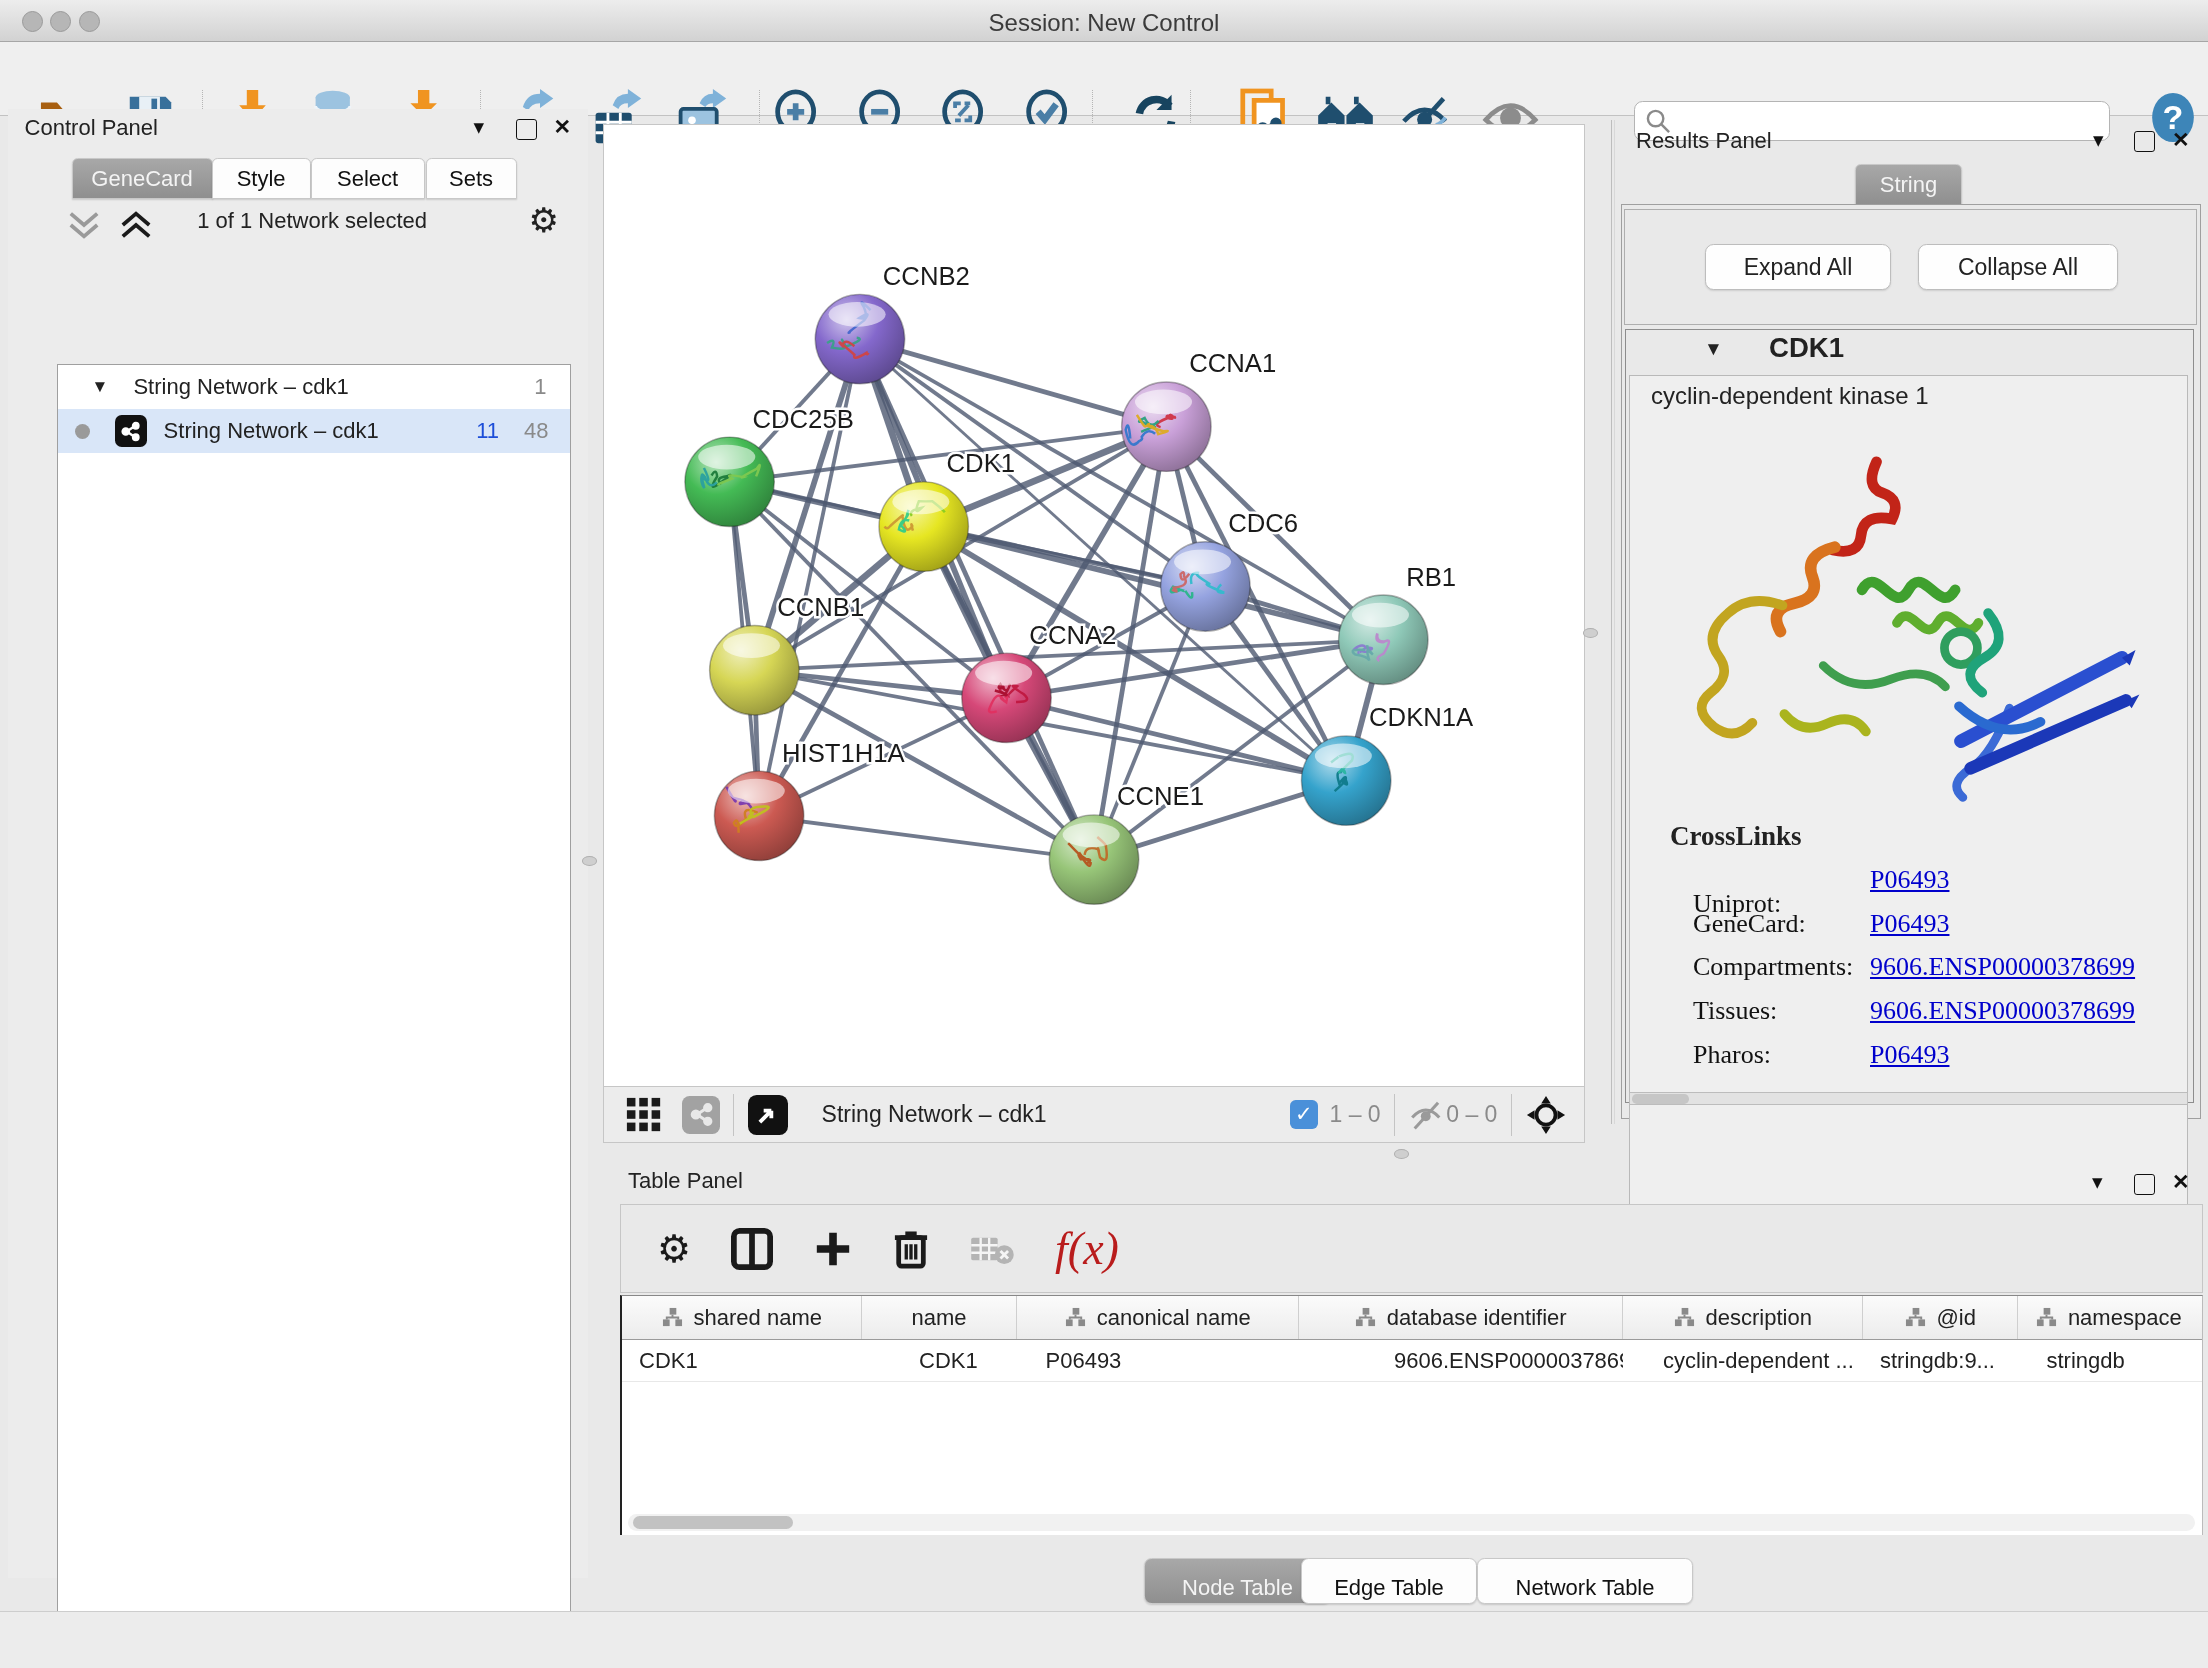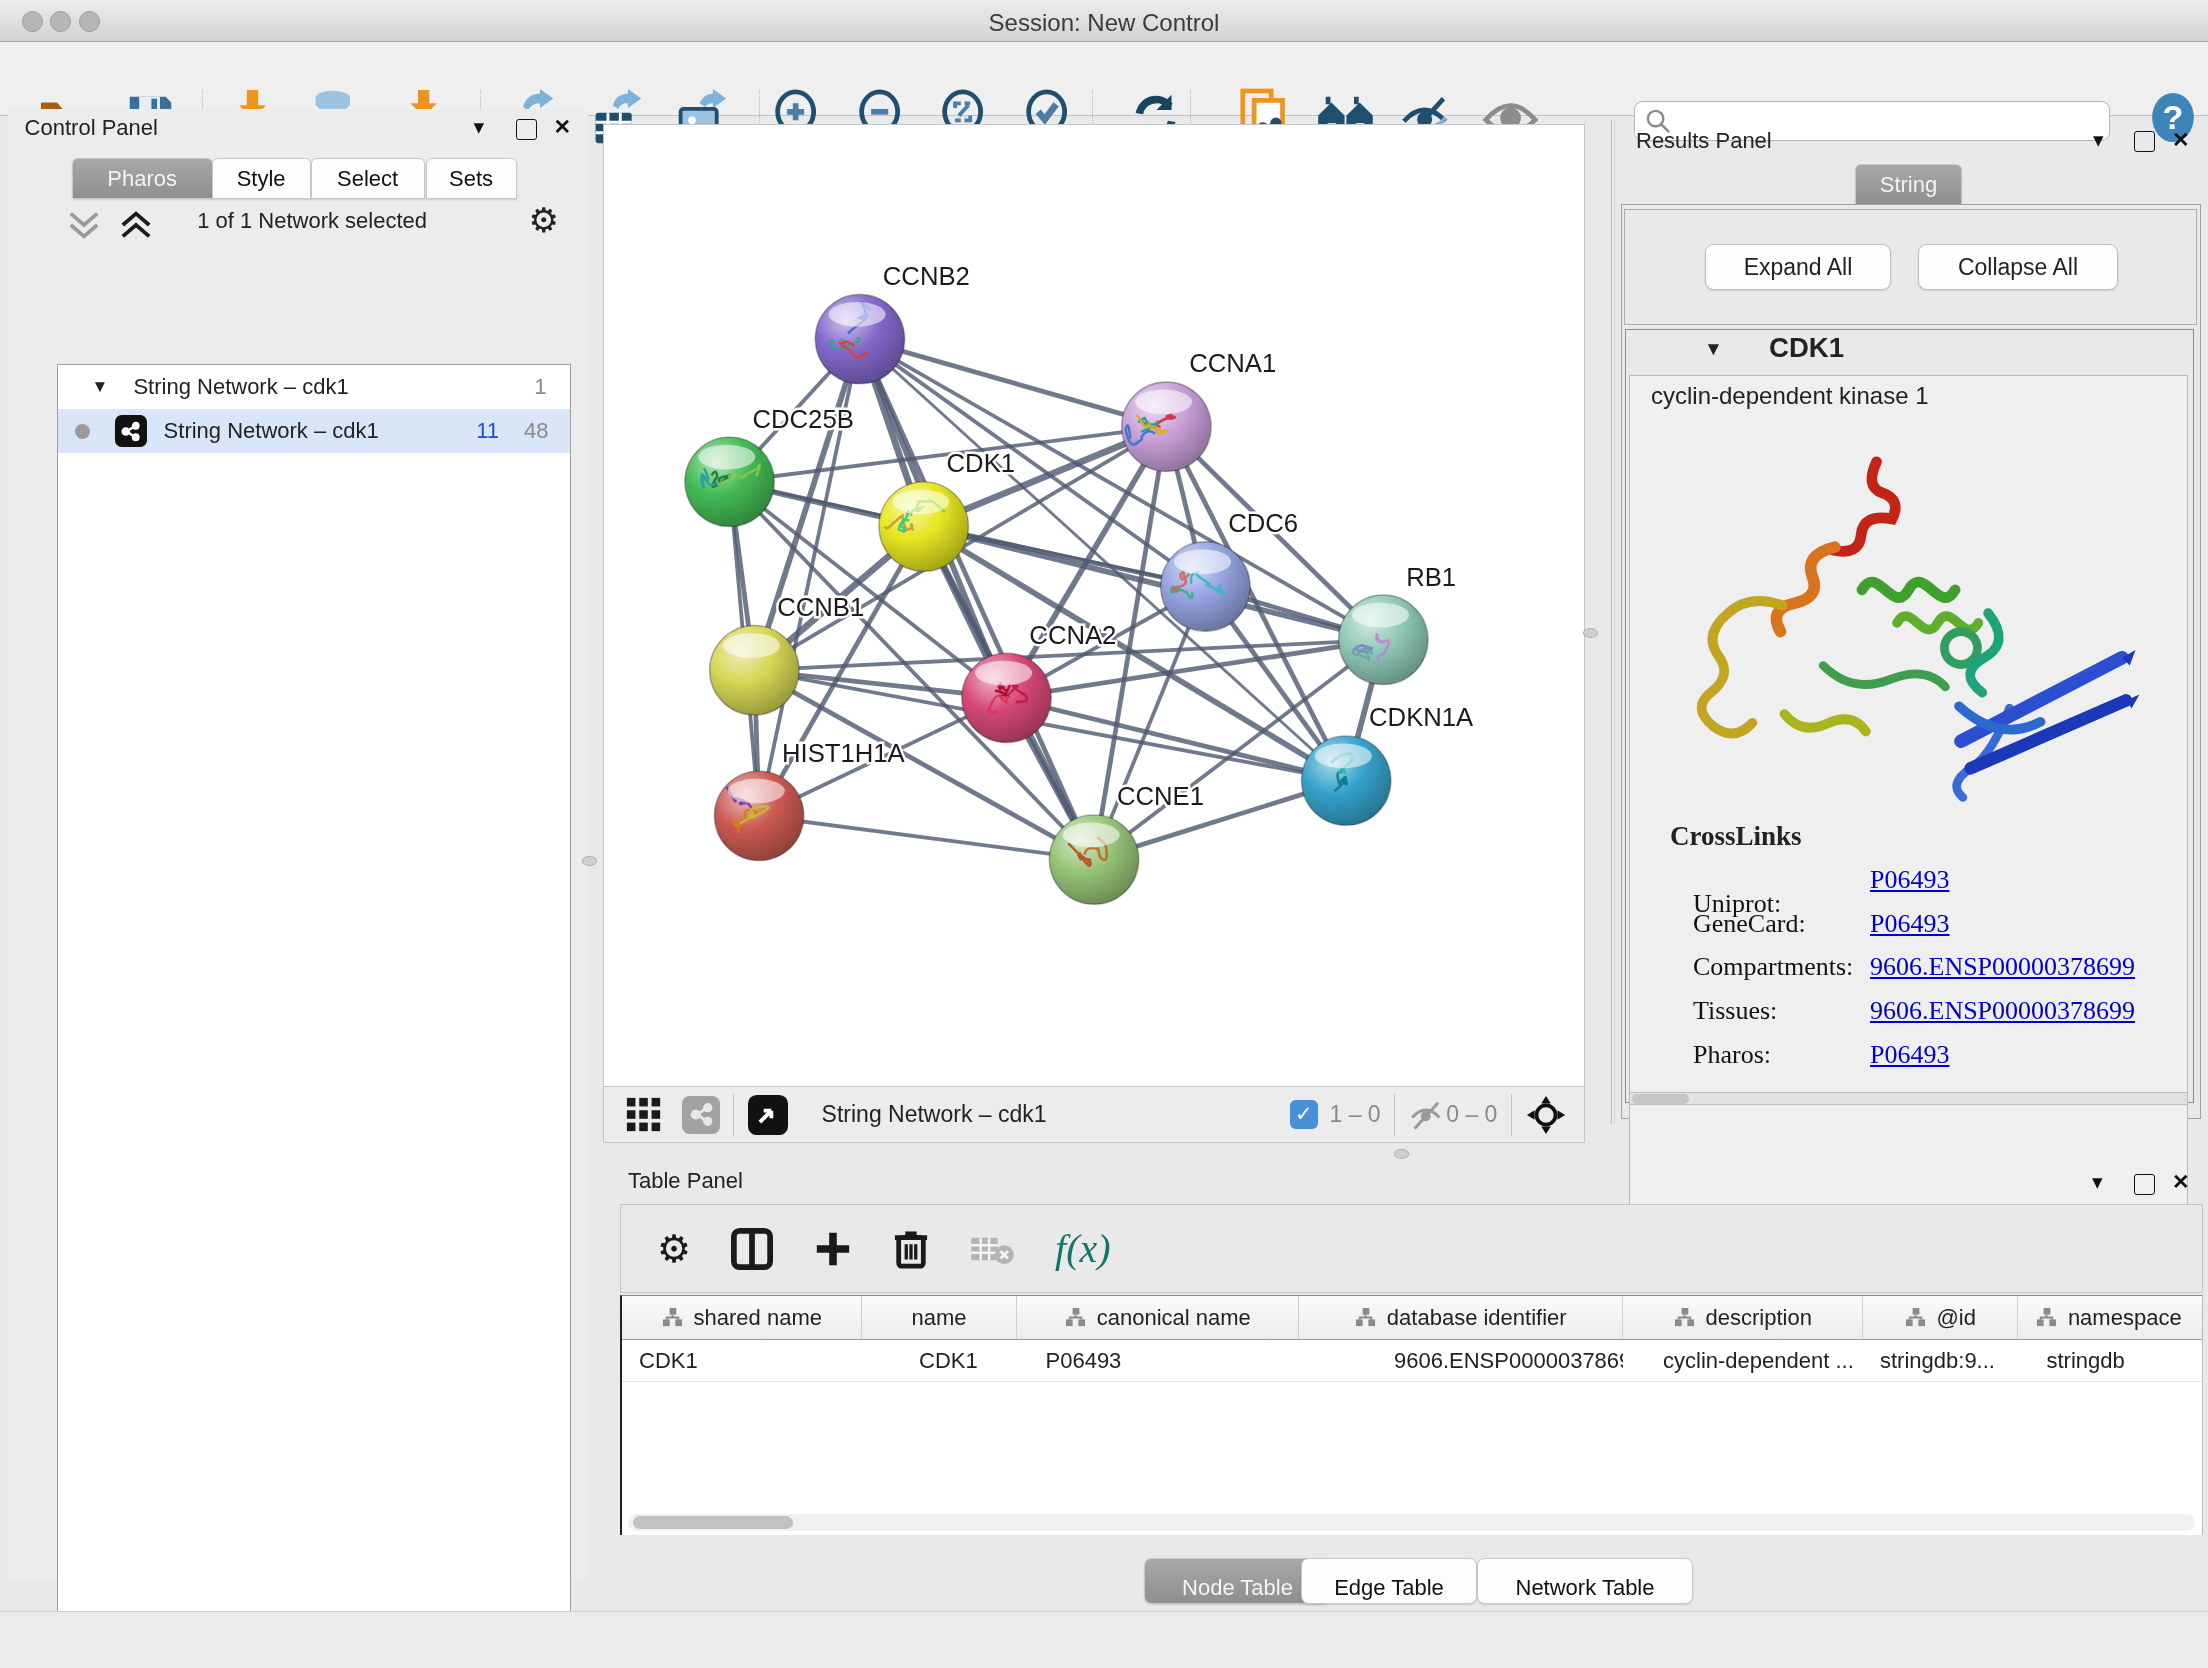--- a/index.html
+++ b/index.html
@@ -267,21 +267,21 @@
     </svg>
   </div>
 </div>
 
 <div id="control-panel" class="abs">
   <div class="abs panel-title" style="left:17px; top:5.7px">Control Panel</div>
   <div class="abs panel-ctrl" style="left:466px; top:5.7px">▾</div>
   <div class="abs sq-btn" style="left:508px; top:9.5px"></div>
   <div class="abs panel-ctrl" style="left:546px; top:5.7px; font-weight:bold">✕</div>
 
-  <div class="abs tab active" style="left:64px; top:49px; width:141px">Pharos</div>
+  <div class="abs tab active" style="left:64px; top:49px; width:141px">GeneCard</div>
   <div class="abs tab" style="left:204px; top:49px; width:99px">Style</div>
   <div class="abs tab" style="left:303px; top:49px; width:114px">Select</div>
   <div class="abs tab" style="left:418px; top:49px; width:91px">Sets</div>
 
   <svg class="abs" style="left:55px; top:99px" width="42" height="34" viewBox="0 0 44 36">
     <path d="M8 6 l14 12 14 -12 M8 18 l14 12 14 -12" stroke="#9a9a9a" stroke-width="4" fill="none"></path>
   </svg>
   <svg class="abs" style="left:107px; top:99px" width="42" height="34" viewBox="0 0 44 36">
     <path d="M8 30 l14 -12 14 12 M8 18 l14 -12 14 12" stroke="#1a1a1a" stroke-width="4" fill="none"></path>
   </svg>
@@ -636,21 +636,21 @@
     <line x1="2" y1="10" x2="36" y2="10" stroke="#1a1a1a" stroke-width="5"></line>
     <path d="M13 6 h12" stroke="#1a1a1a" stroke-width="5"></path>
     <path d="M14 17 v16 M19 17 v16 M24 17 v16" stroke="#1a1a1a" stroke-width="3.5"></path>
   </svg>
   <svg width="46" height="34" viewBox="0 0 48 36" style="opacity:.55">
     <rect x="2" y="6" width="28" height="24" rx="2" fill="#8a8a8a"></rect>
     <path d="M2 14 h28 M2 22 h28 M12 6 v24 M21 6 v24" stroke="#fff" stroke-width="2.5"></path>
     <circle cx="37" cy="24" r="10" fill="#8a8a8a"></circle>
     <path d="M33 20 l8 8 M41 20 l-8 8" stroke="#fff" stroke-width="3"></path>
   </svg>
-  <span class="serif" style="font-size:40px; font-style:italic; color:#0f766e">f(x)</span>
+  <span class="serif" style="font-size:46px; font-style:italic; color:#b91c1c">f(x)</span>
 </div>
 
 <div id="node-table" class="abs">
   <div class="th-row">
     <div class="th" style="width:240px">
       <svg width="23" height="21" viewBox="0 0 24 22">
           <g fill="#8a8a8a">
             <rect x="9" y="1" width="7" height="7"></rect>
             <rect x="2" y="13" width="7" height="7"></rect>
             <rect x="15" y="13" width="7" height="7"></rect>

